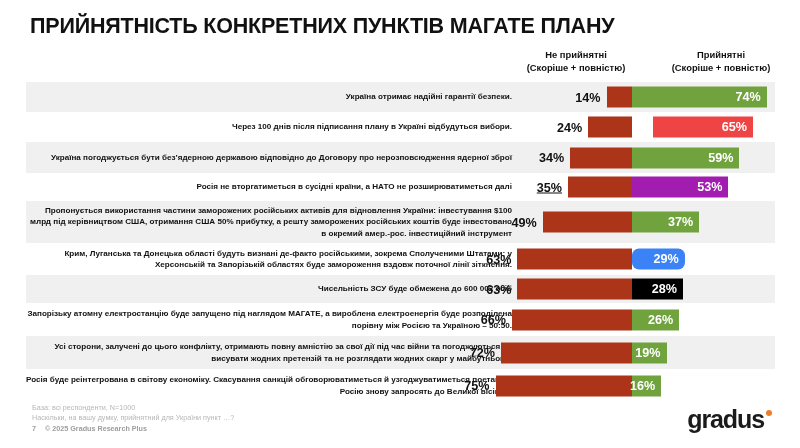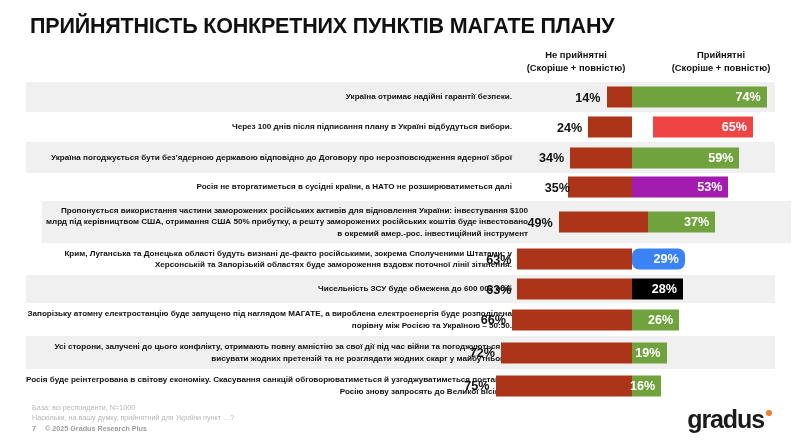--- a/index.html
+++ b/index.html
@@ -214,25 +214,25 @@
         </div>
       </div>
       <div class="row" style="height: 28px;">
         <div class="row-label">Росія не вторгатиметься в сусідні країни, а НАТО не розширюватиметься далі</div>
         <div class="bar-zone">
           <div class="bar-inner">
             <div class="bar-neg" style="width: 63.7px; background: rgb(171, 52, 25);"></div>
             <div class="bar-pos" style="width: 96.46px; background: #a21caf;">
               <span class="val-pos">53%</span>
             </div>
-            <span class="val-neg" style="right: 205px;">35%</span>
-          </div>
-        </div>
-      </div>
-      <div class="row alt" style="height: 42px; margin-left: 16px;">
+            <span class="val-neg" style="right: 213px; text-decoration: underline;">35%</span>
+          </div>
+        </div>
+      </div>
+      <div class="row alt" style="height: 42px;">
         <div class="row-label">Пропонується використання частини заморожених російських активів для відновлення України: інвестування $100 млрд під керівництвом США, отримання США 50% прибутку, а решту заморожених російських коштів буде інвестовано в окремий амер.-рос. інвестиційний інструмент</div>
         <div class="bar-zone">
           <div class="bar-inner">
             <div class="bar-neg" style="width: 89.18px; background: rgb(171, 52, 25);"></div>
             <div class="bar-pos" style="width: 67.34px; background: rgb(112, 162, 61);">
               <span class="val-pos">37%</span>
             </div>
             <span class="val-neg" style="right: 238.18px;">49%</span>
           </div>
         </div>

